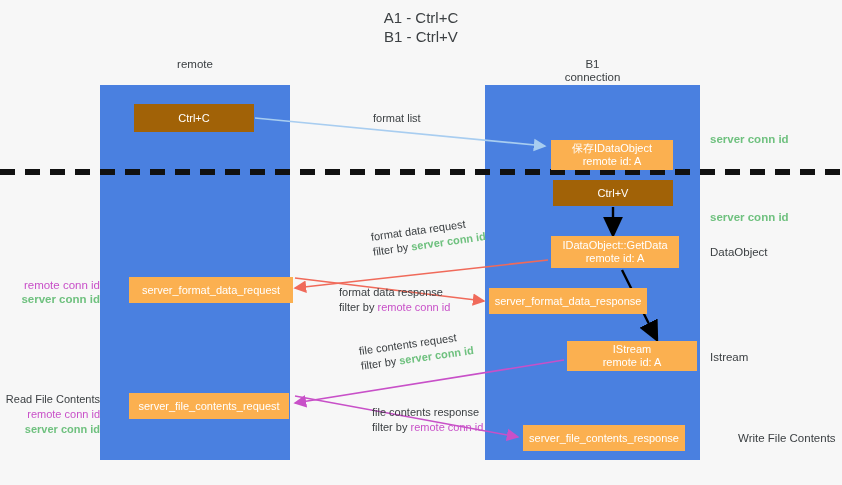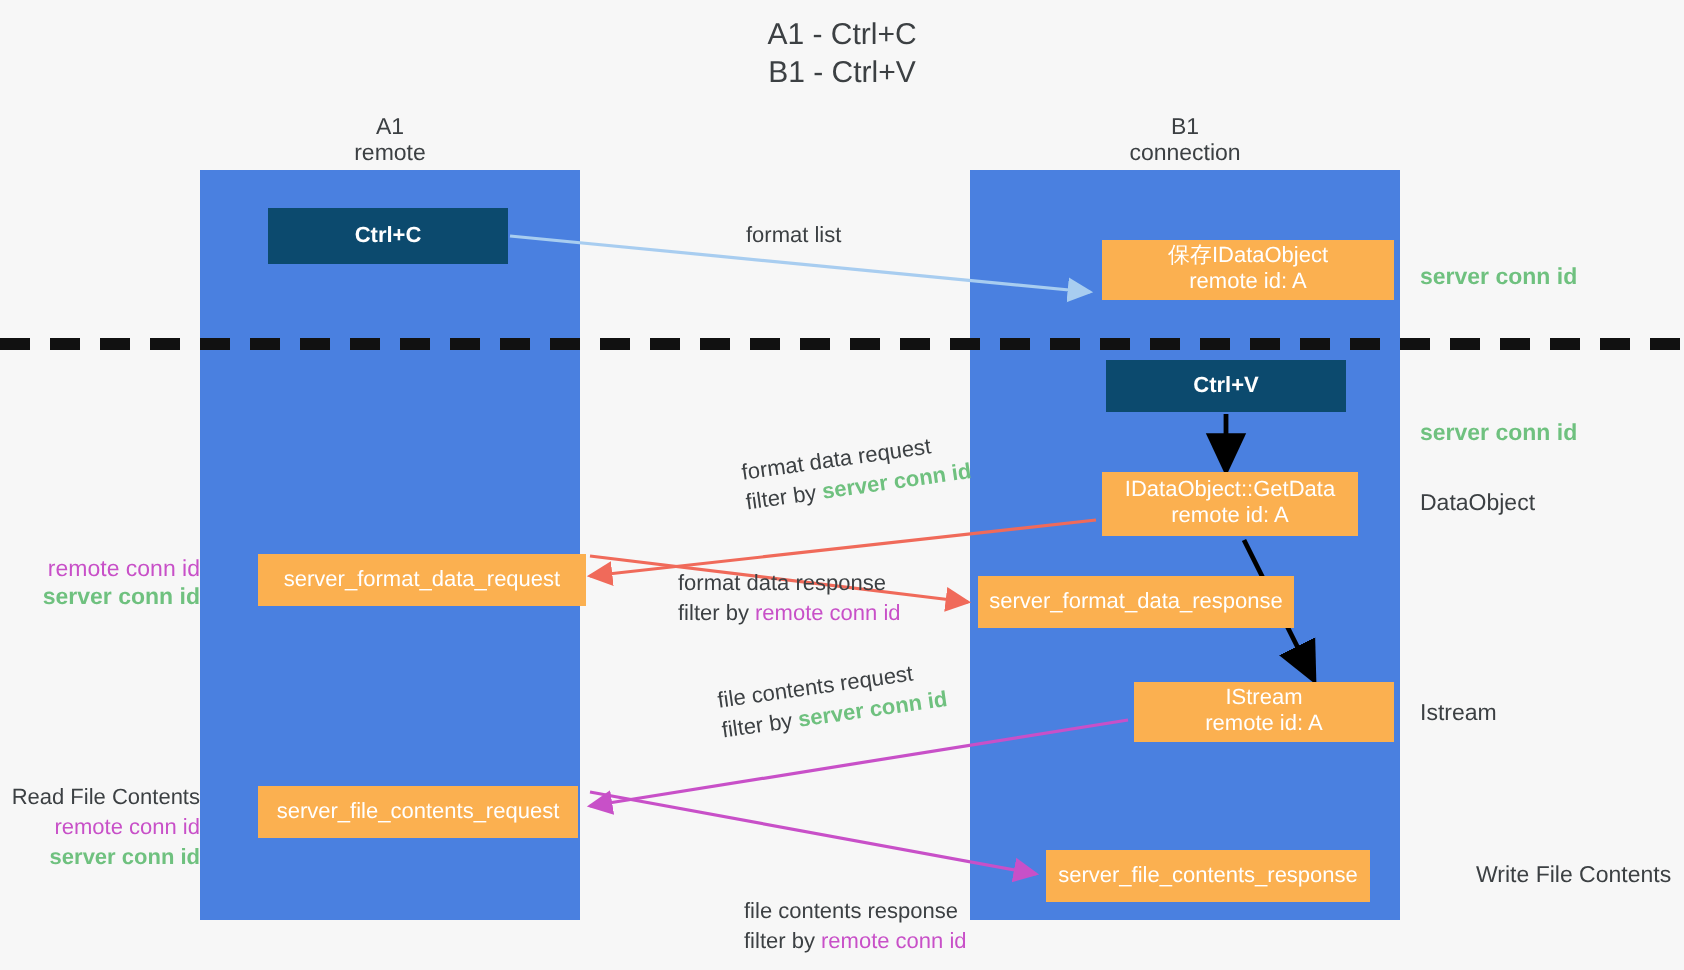--- a/index.html
+++ b/index.html
@@ -57,25 +57,25 @@
     color: #ffffff;
     font-size: 11px;
     line-height: 13px;
     display: flex;
     flex-direction: column;
     align-items: center;
     justify-content: center;
     text-align: center;
     padding: 2px 4px;
   }
-  .node.green { background: #0c4a6e; font-weight: bold; }
+  .node.green { background: #a16207; }
   .node.orange { background: #fbb050; }
 
   #n-ctrlc  { left: 134px; top: 104px; width: 120px; height: 28px; }
-  #n-save   { left: 551px; top: 120px; width: 146px; height: 30px; }
+  #n-save   { left: 551px; top: 140px; width: 122px; height: 30px; }
   #n-ctrlv  { left: 553px; top: 180px; width: 120px; height: 26px; }
   #n-getdata{ left: 551px; top: 236px; width: 128px; height: 32px; }
   #n-fdreq  { left: 129px; top: 277px; width: 164px; height: 26px; }
   #n-fdresp { left: 489px; top: 288px; width: 158px; height: 26px; }
   #n-istream{ left: 567px; top: 341px; width: 130px; height: 30px; }
   #n-fcreq  { left: 129px; top: 393px; width: 160px; height: 26px; }
   #n-fcresp { left: 523px; top: 425px; width: 162px; height: 26px; }
 
   
   .side-label {
@@ -122,34 +122,33 @@
     left: 370px; top: 230px;
     transform: rotate(-8deg);
     transform-origin: left top;
   }
   #el-fdresp { left: 339px; top: 285px; }
   #el-fcreq {
     left: 358px; top: 344px;
     transform: rotate(-8deg);
     transform-origin: left top;
   }
-  #el-fcresp { left: 372px; top: 405px; margin-top: 44px; }
+  #el-fcresp { left: 372px; top: 405px; }
 </style>
 </head>
 <body>
 
 <div id="canvas">
 
   <div class="abs" id="title">
     <div>A1 - Ctrl+C</div>
     <div>B1 - Ctrl+V</div>
   </div>
 
   <div class="abs col-head" id="head-a1">
-    <div>A1</div>
     <div>remote</div>
   </div>
   <div class="abs col-head" id="head-b1">
     <div>B1</div>
     <div>connection</div>
   </div>
 
   <div class="abs lane" id="lane-a1"></div>
   <div class="abs lane" id="lane-b1"></div>
 

